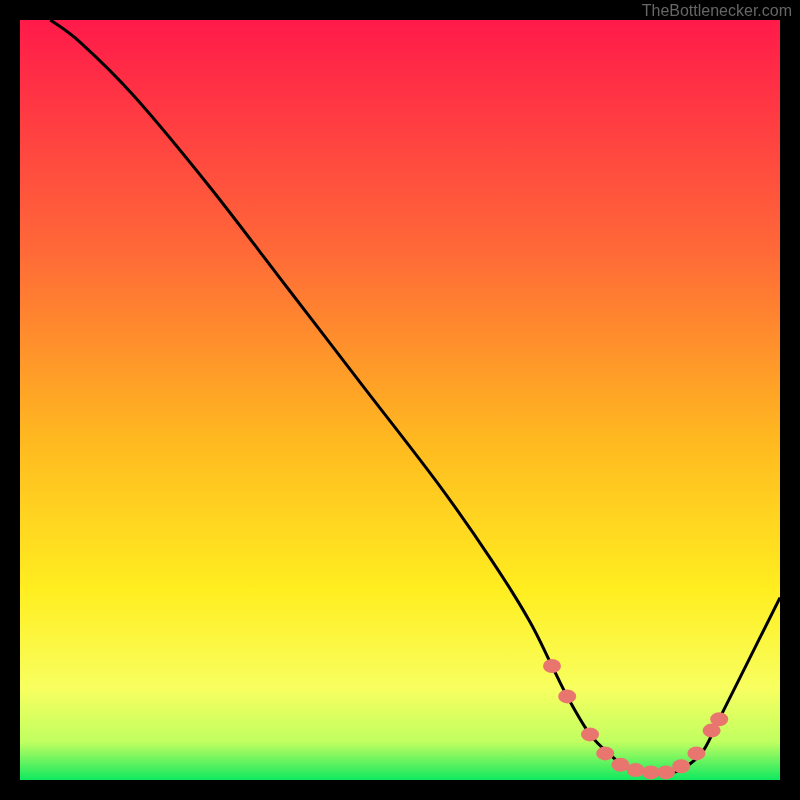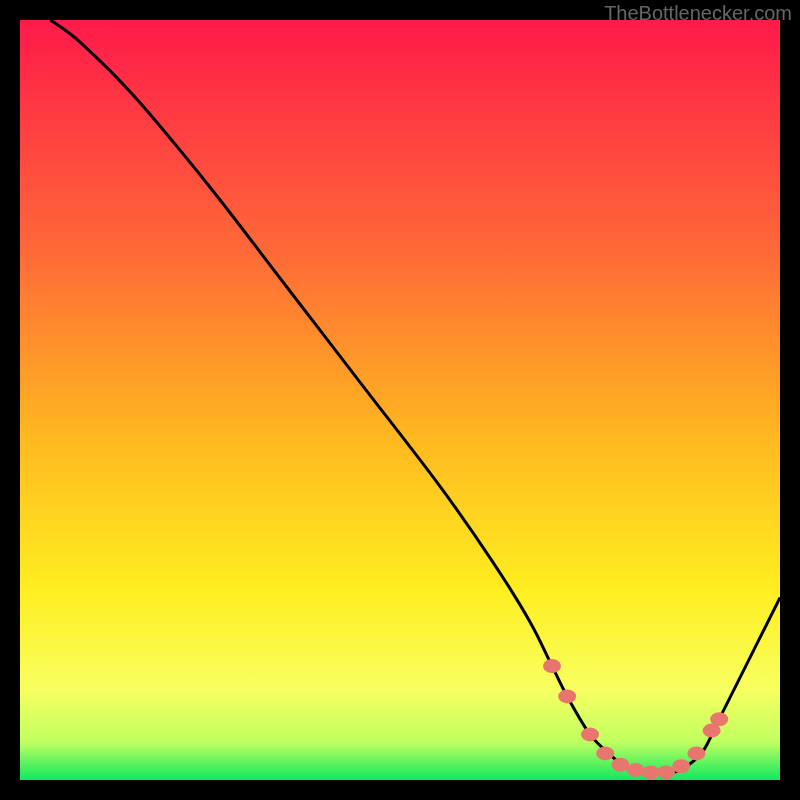--- a/index.html
+++ b/index.html
@@ -24,21 +24,21 @@
     left: 0;
     top: 0;
     width: 760px;
     height: 760px;
   }
   .watermark {
     position: absolute;
     top: 2px;
     right: 8px;
     color: #666;
-    font-size: 20px;
+    font-size: 16px;
     font-weight: 500;
     z-index: 10;
   }
   svg {
     display: block;
   }
 </style>
 </head>
 <body>
 

